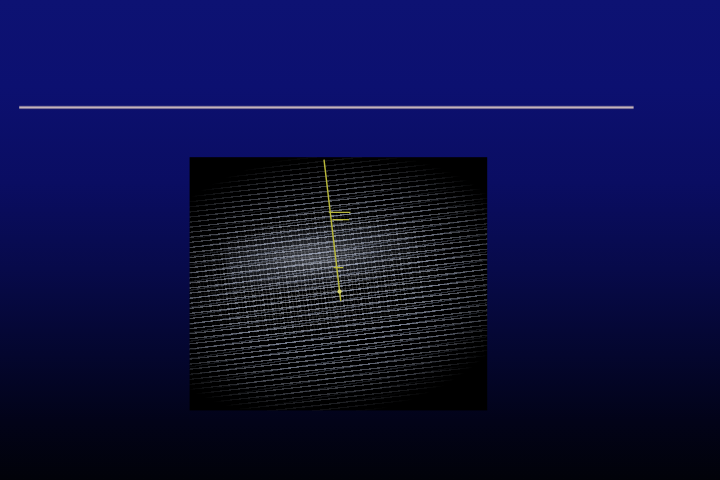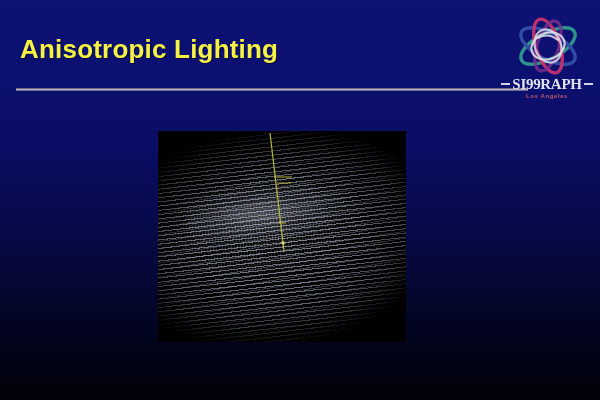--- a/index.html
+++ b/index.html
@@ -207,41 +207,23 @@
     position: absolute;
     left: 0; top: 0;
     width: 92px; height: 34px;
   }
 </style>
 </head>
 <body>
 
 <div id="slide">
 
-  <div id="title">Anisotropic Lighting</div>
 
   <div id="divider"></div>
 
-  <div id="siggraph-logo">
-    <svg id="siggraph-rings" viewBox="0 0 88 64">
-      <g fill="none" stroke-width="3.4" stroke-linecap="round">
-        <ellipse cx="44" cy="32" rx="30" ry="13" stroke="#2f9b8c" transform="rotate(-28 44 32)" opacity="0.95"></ellipse>
-        <ellipse cx="44" cy="32" rx="30" ry="13" stroke="#3450a8" transform="rotate(28 44 32)" opacity="0.95"></ellipse>
-        <ellipse cx="44" cy="32" rx="28" ry="12" stroke="#c6326e" transform="rotate(72 44 32)" opacity="0.95"></ellipse>
-        <ellipse cx="44" cy="32" rx="26" ry="11" stroke="#7a2f8f" transform="rotate(-72 44 32)" opacity="0.8"></ellipse>
-        <ellipse cx="44" cy="32" rx="17" ry="13" stroke="#d8dce8" transform="rotate(-20 44 32)" opacity="0.9" stroke-width="2.2"></ellipse>
-        <ellipse cx="44" cy="32" rx="13" ry="17" stroke="#d8dce8" transform="rotate(-20 44 32)" opacity="0.85" stroke-width="2.2"></ellipse>
-        <path d="M34 24 q10 -6 20 2" stroke="#e6e9f4" stroke-width="2" opacity="0.85"></path>
-      </g>
-    </svg>
-    <div id="siggraph-wordmark">
-      <span id="siggraph-dash-left"></span><span>SI99RAPH</span><span id="siggraph-dash-right"></span>
-    </div>
-    <div id="siggraph-city">Los Angeles</div>
-  </div>
 
   <div id="render-panel">
     <div class="fiber-layer" id="fibers-a"></div>
     <div class="fiber-layer" id="fibers-b"></div>
     <div class="fiber-layer" id="fibers-spec"></div>
     <div id="spec-band"></div>
     <svg id="tangent-line" viewBox="0 0 248 211" preserveAspectRatio="none">
       <line x1="112" y1="2" x2="126" y2="120" stroke="#b9b83a" stroke-width="1.2"></line>
       <line x1="116" y1="46" x2="134" y2="46" stroke="#b9b83a" stroke-width="1"></line>
       <line x1="119" y1="52" x2="133" y2="52" stroke="#b9b83a" stroke-width="0.9"></line>

